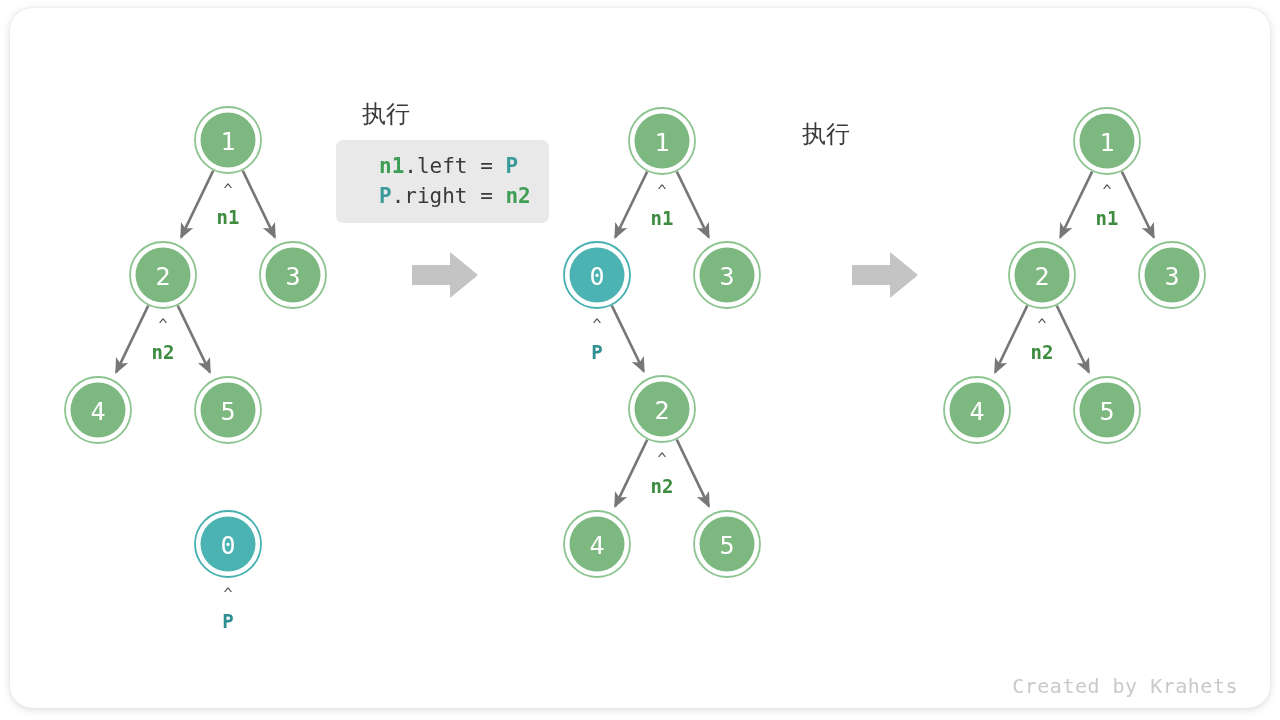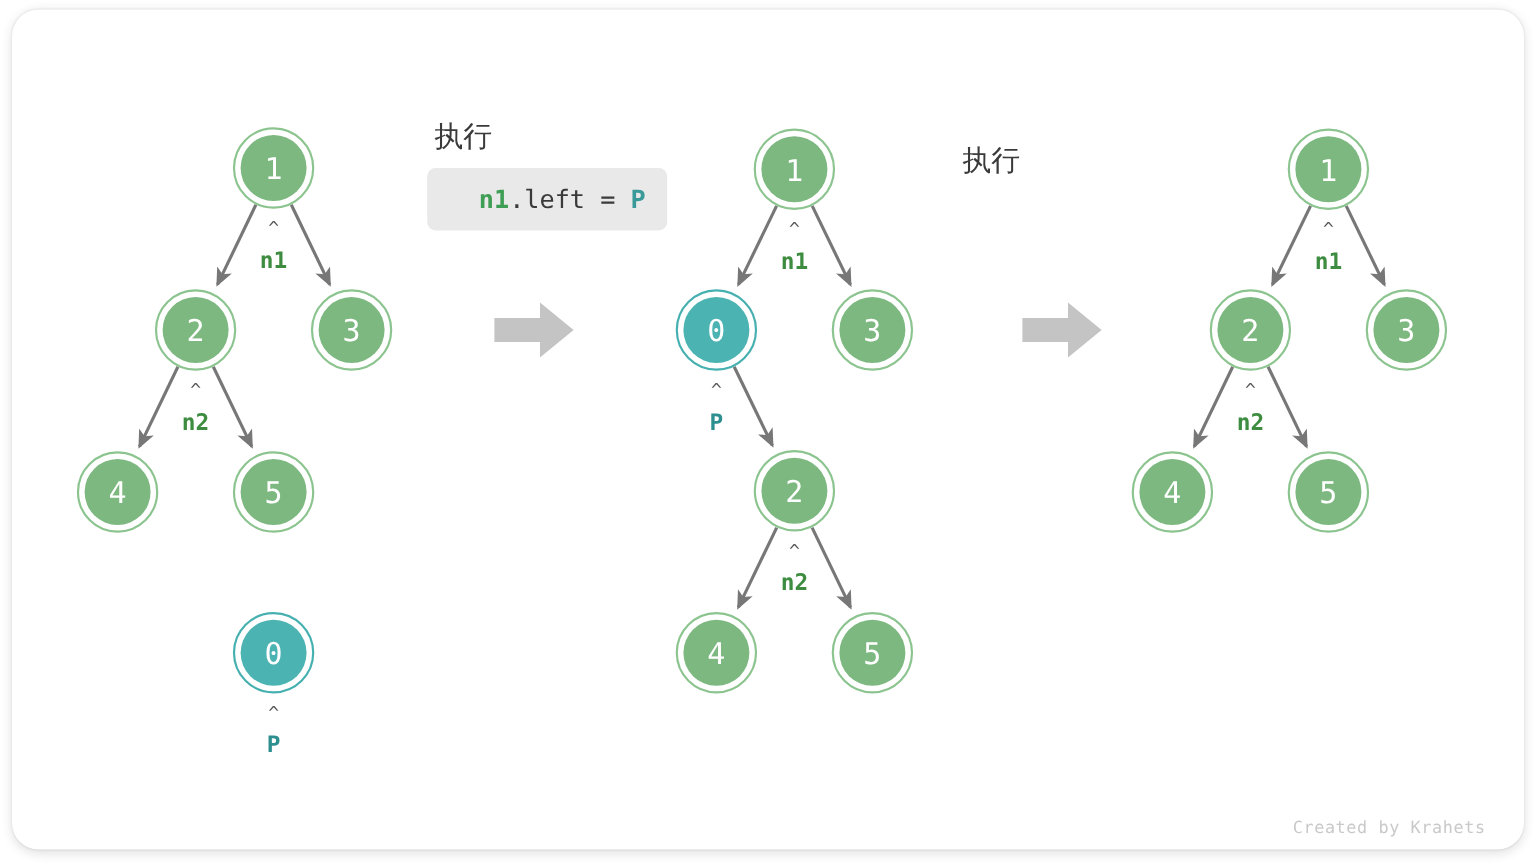--- a/index.html
+++ b/index.html
@@ -74,21 +74,21 @@
     white-space: pre;
   }
   .tok-n { color: #3f9e55; font-weight: bold; }
   .tok-p { color: #3a9a9a; font-weight: bold; }
   .tok-plain { color: #3a3a3a; }
   .watermark {
     position: absolute;
     right: 42px;
     bottom: 22px;
     font-family: "DejaVu Sans Mono", "Liberation Mono", monospace;
-    font-size: 14px;
+    font-size: 20px;
     color: #c9c9c9;
     letter-spacing: 0.5px;
   }
 </style>
 </head>
 <body>
 
 <div id="stage">
   <div id="card"></div>
 
@@ -216,18 +216,18 @@
           <text x="1107" y="411" class="node-label">5</text>
         </g>
       </g>
     <g id="big-arrows-group">
         <polygon points="412,265 450,265 450,252 478,275 450,298 450,285 412,285" fill="#c4c4c4"></polygon>
         <polygon points="852,265 890,265 890,252 918,275 890,298 890,285 852,285" fill="#c4c4c4"></polygon>
       </g>
   </svg>
 
   <div class="exec-label" style="left:362px; top:98px;">执行</div>
-  <div class="code-box" id="code-step1" style="left:356px; top:140px;padding-left:43px;"><div><span class="tok-n">n1</span><span class="tok-plain">.left = </span><span class="tok-p">P</span></div></div>
+  <div class="code-box" id="code-step1" style="left:336px; top:140px;padding-left:43px;"><div><span class="tok-n">n1</span><span class="tok-plain">.left = </span><span class="tok-p">P</span></div><div><span class="tok-p">P</span><span class="tok-plain">.right = </span><span class="tok-n">n2</span></div></div>
 
   <div class="exec-label" style="left:802px; top:118px;">执行</div>
 
   <div class="watermark">Created by Krahets</div>
 </div>
 
 </body></html>

